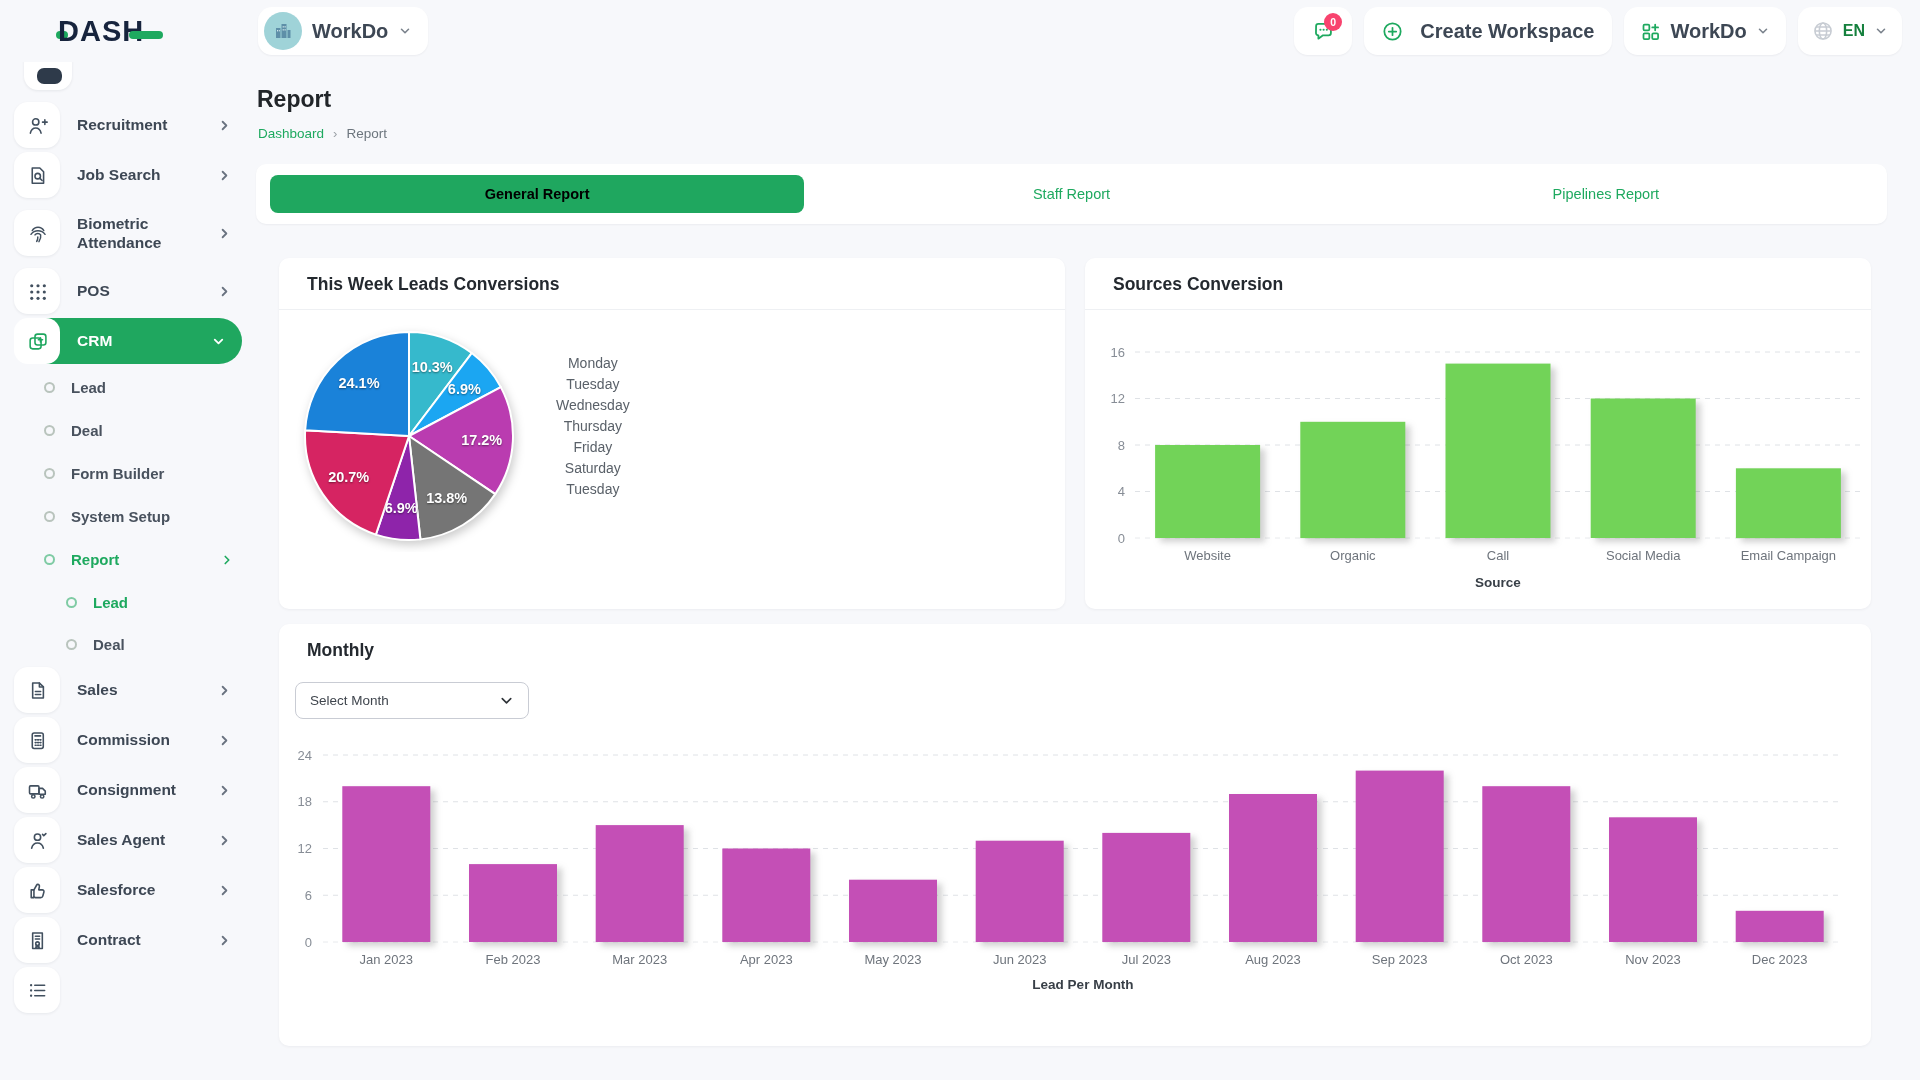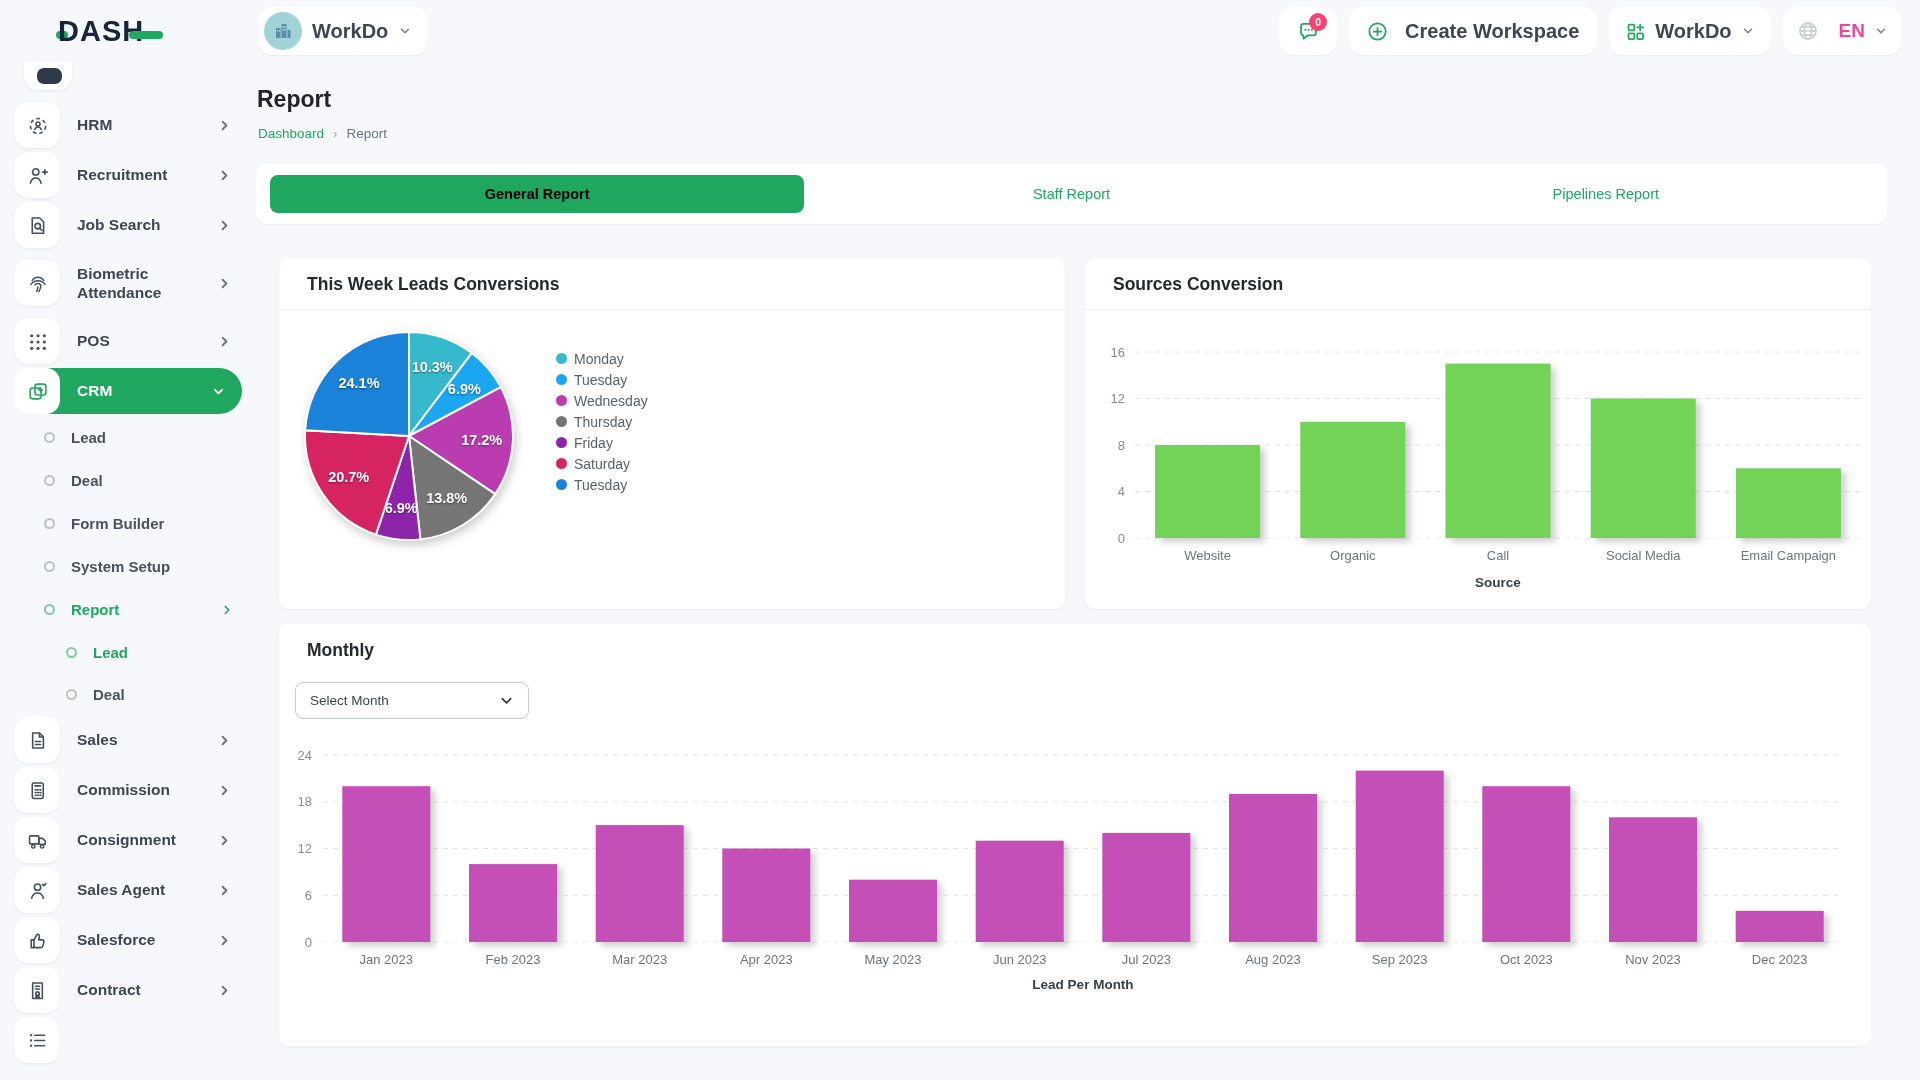--- a/index.html
+++ b/index.html
@@ -17,21 +17,21 @@
   .ws-pill { position:absolute; left:258px; top:7px; height:48px; padding:0 16px 0 6px; gap:10px; cursor:pointer; }
   .ws-avatar { width:38px; height:38px; border-radius:50%; background:#9fd3d8; display:flex; align-items:center; justify-content:center; }
   .pill-label { font-size:20px; font-weight:700; color:#3d4754; }
   .chev-down { width:14px; height:14px; color:#7a828c; }
   .header-right { position:absolute; right:18px; top:7px; display:flex; gap:12px; height:48px; }
   .msg-pill { width:58px; justify-content:center; position:relative; cursor:pointer; }
   .badge { position:absolute; top:6px; right:10px; min-width:18px; height:18px; border-radius:9px; background:#f8436e; color:#fff; font-size:10.5px; font-weight:700; display:flex; align-items:center; justify-content:center; padding:0 4px; }
   .cw-pill { padding:0 18px; gap:17px; cursor:pointer; }
   .wd-pill { padding:0 16px; gap:9px; cursor:pointer; }
   .lang-pill { padding:0 14px; gap:9px; cursor:pointer; }
-  .lang-code { font-size:19px; font-weight:700; color:#ec4899;margin-left:11px; }
+  .lang-code { font-size:16px; font-weight:700; color:#15803d; }
 
   
   .sidebar { position:absolute; top:62px; left:0; width:256px; bottom:0; overflow:hidden; padding-top:4px; }
   .partial-tile { position:absolute; left:24px; top:-12px; width:48px; height:40px; background:#fff; border-radius:14px; box-shadow:0 1px 3px rgba(16,24,40,.08); overflow:hidden; }
   .partial-glyph { position:absolute; left:13px; top:18px; width:25px; height:16px; background:#2e3a4a; border-radius:7px; }
   .nav { position:relative; padding-top:36px; }
   .nav-item { display:flex; align-items:center; height:46px; margin:0 0 4px 14px; padding-right:10px; cursor:pointer; }
   .nav-tile { width:46px; height:46px; min-width:46px; border-radius:14px; background:#fff; box-shadow:0 1px 3px rgba(16,24,40,.07); display:flex; align-items:center; justify-content:center; color:#42505f; }
   .nav-tile svg { width:21px; height:21px; }
   .nav-label { margin-left:17px; font-size:15.5px; font-weight:600; color:#3d4754; flex:1; line-height:1.25; }
@@ -65,21 +65,21 @@
   #card-leads   { left:279px;  top:258px; width:786px;  height:351px; }
   #card-sources { left:1085px; top:258px; width:786px;  height:351px; }
   #card-monthly { left:279px;  top:624px; width:1592px; height:422px; }
   #card-monthly .card-head { border-bottom:none; }
 
   .pie-wrap { position:absolute; left:14px; top:62px; }
   .pie-slice { }
   #pie-group { filter:drop-shadow(2px 4px 5px rgba(0,0,0,.20)); }
   .pie-label { fill:#fff; font-size:14.5px; font-weight:700; text-shadow:0 1px 2px rgba(0,0,0,.45); }
   .pie-legend { position:absolute; left:277px; top:90px; list-style:none; }
-  .pie-legend li { display:flex; align-items:center; height:21px; gap:7px; }
+  .pie-legend li { display:flex; align-items:center; height:21px; gap:7px;flex-direction:column; }
   .legend-dot { width:11px; height:11px; border-radius:50%; }
   .legend-label { font-size:14px; color:#5a6169; }
 
   .bar { filter:drop-shadow(5px 4px 3px rgba(90,90,90,.28)); }
   .tick-label { fill:#878d96; font-size:13px; }
   .cat-label { fill:#6e747c; font-size:13px; }
   .axis-title { fill:#383f47; font-size:13.5px; font-weight:700; }
   .gridline { stroke:#dfe2e6; stroke-width:1; stroke-dasharray:5 5; }
   .gridline.zero { stroke:#e8eaed; stroke-dasharray:5 5; }
 
@@ -169,35 +169,20 @@
         </svg>
     </div>
   </div>
 </div>
 
 <div class="sidebar">
   <div class="partial-tile">
     <span class="partial-glyph"></span>
   </div>
   <nav class="nav" id="sidebar-nav">
-      <div class="nav-item">
-        <span class="nav-tile">
-          <svg viewBox="0 0 20 20">
-            <g fill="none" stroke="currentColor" stroke-width="1.5">
-              <circle cx="10.5" cy="10.5" r="7.2" stroke-dasharray="3.6 2.8"></circle>
-              <circle cx="10.5" cy="8.6" r="1.9"></circle>
-              <path d="M7.2 14.4c.6-1.9 1.8-2.9 3.3-2.9s2.7 1 3.3 2.9"></path>
-            </g>
-          </svg>
-        </span>
-        <span class="nav-label">HRM</span>
-        <svg class="chev" viewBox="0 0 16 16">
-          <path d="M6 4l4 4-4 4" fill="none" stroke="currentColor" stroke-width="1.9" stroke-linecap="round" stroke-linejoin="round"></path>
-        </svg>
-      </div>
       <div class="nav-item">
         <span class="nav-tile">
           <svg viewBox="0 0 20 20">
             <g fill="none" stroke="currentColor" stroke-width="1.5" stroke-linecap="round">
               <circle cx="8.3" cy="6.6" r="3"></circle>
               <path d="M3.2 17.3c.7-3.3 2.5-5 5.1-5s4.4 1.7 5.1 5"></path>
               <path d="M14.8 6.8h4.4M17 4.6V9"></path>
             </g>
           </svg>
         </span>

